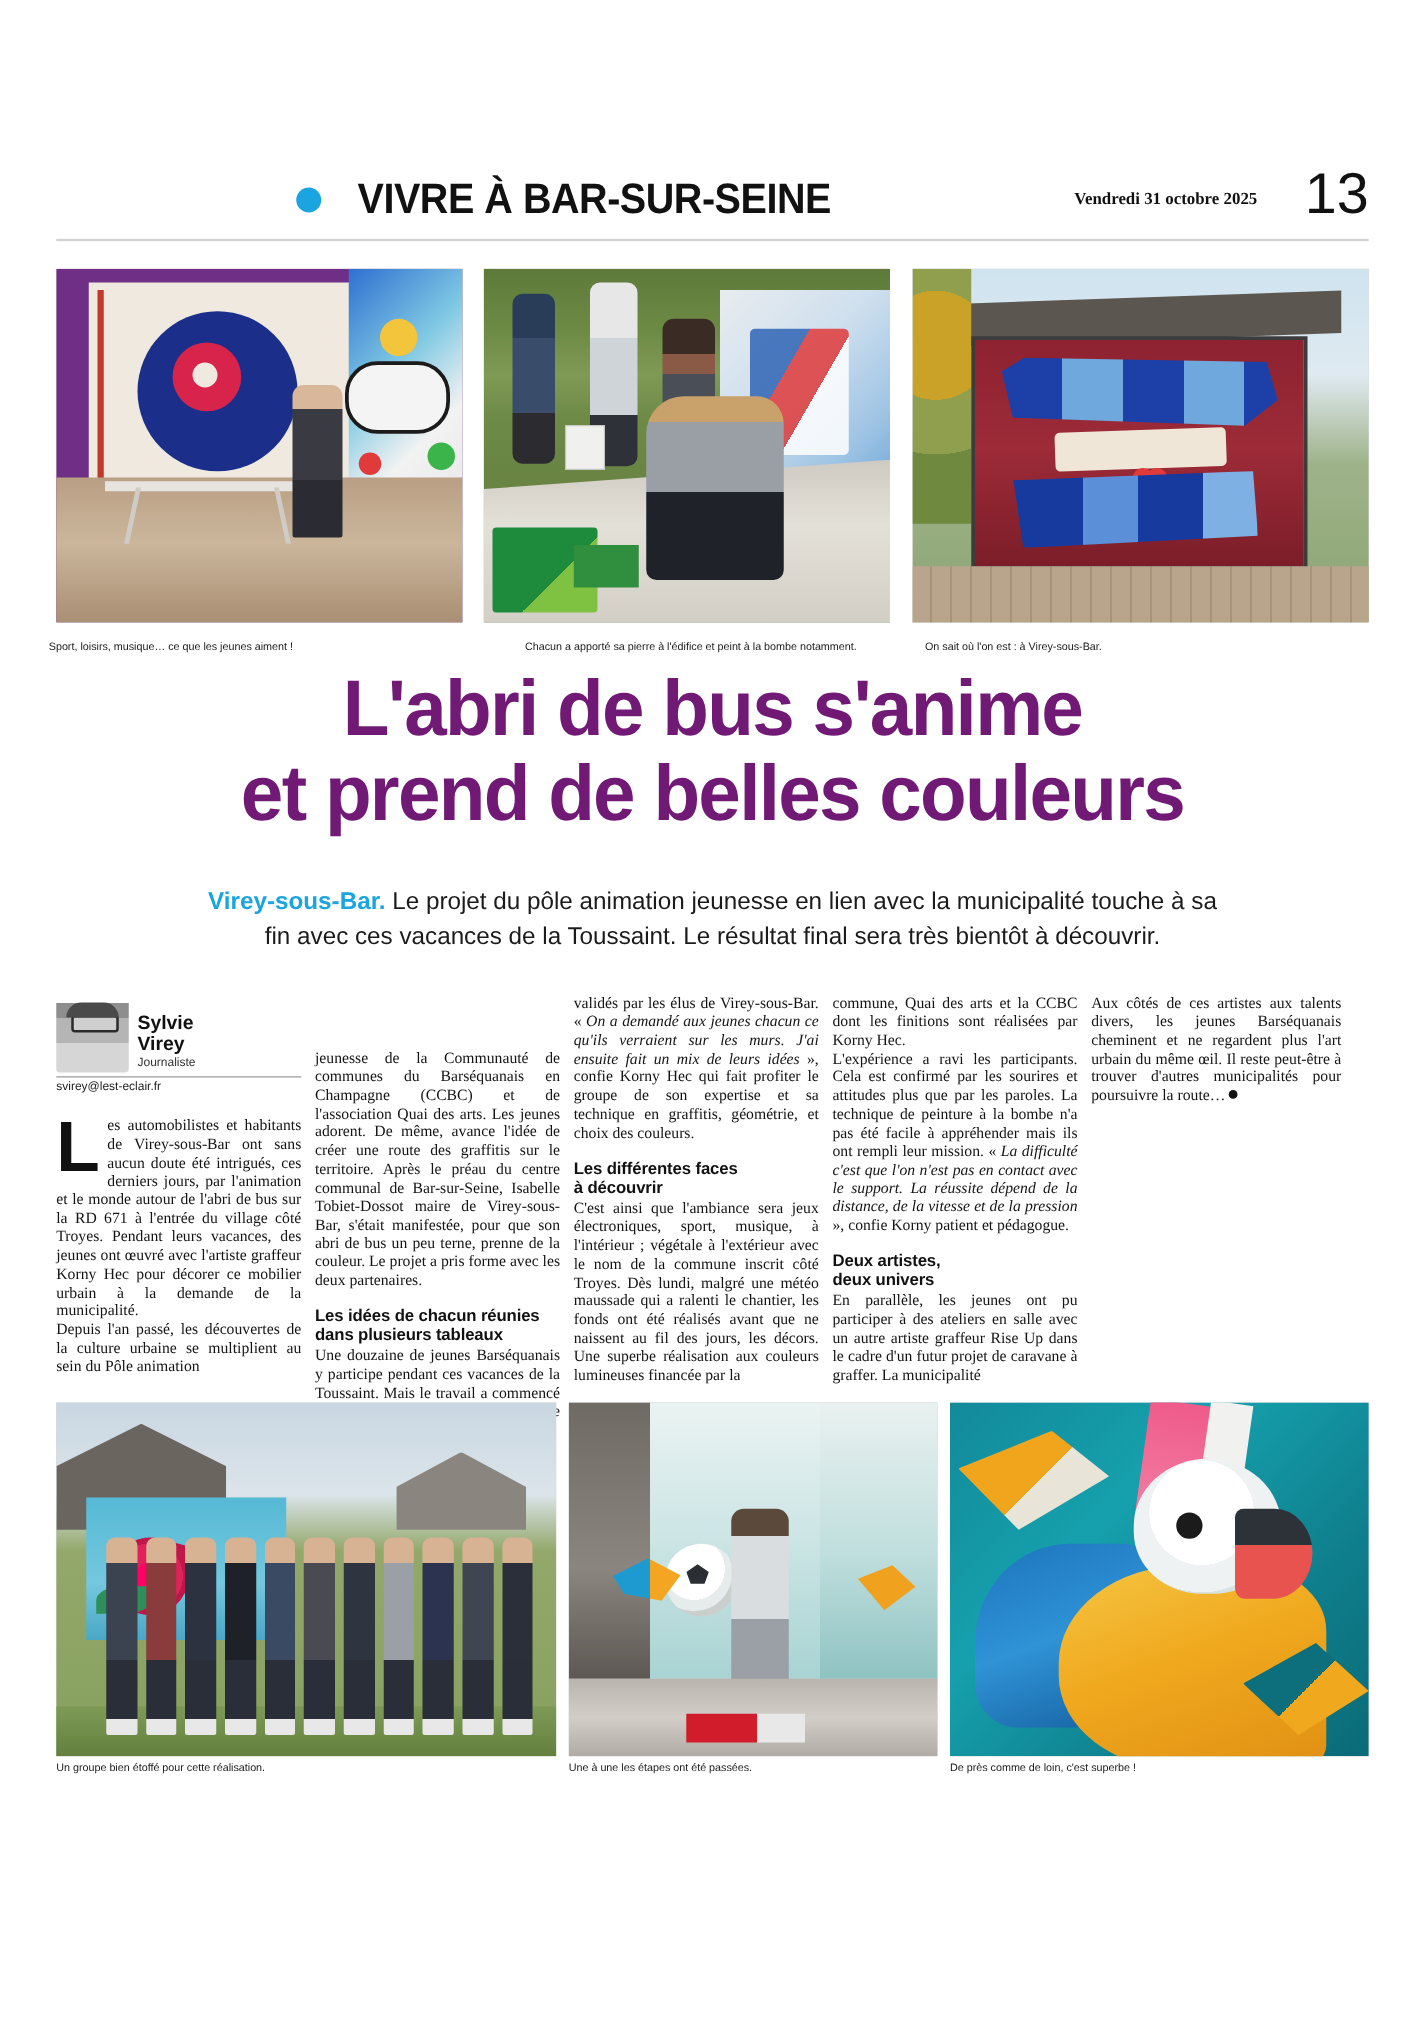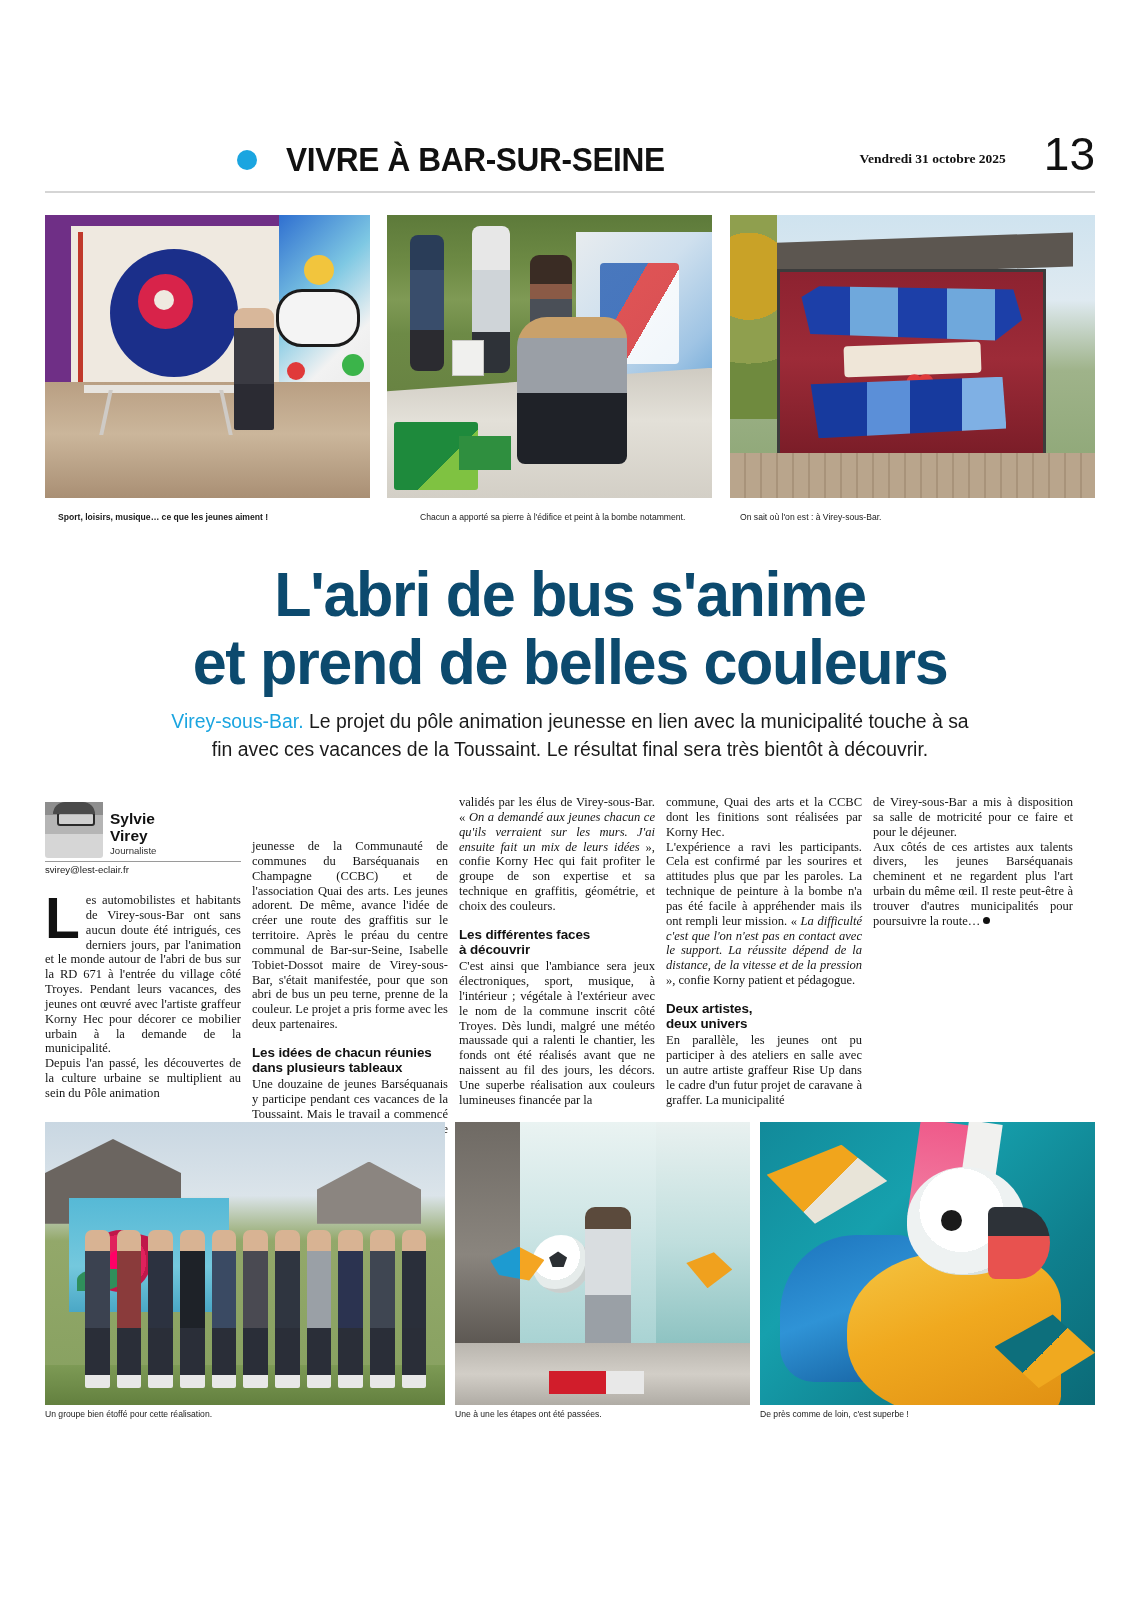--- a/index.html
+++ b/index.html
@@ -358,45 +358,45 @@
     background: linear-gradient(135deg,#f1a51c 0 52%, #e8e4d8 52% 100%);
     clip-path: polygon(0 38%, 62% 0, 100% 46%, 40% 100%); }
   .ph6 .leafb { position:absolute; right: 0; bottom: 6%; width: 30%; height: 26%;
     background: linear-gradient(135deg,#0d6f7c 0 50%, #f0a91f 50% 100%);
     clip-path: polygon(0 44%, 58% 0, 100% 52%, 44% 100%); }
 
   
   .headline {
     position: absolute;
     left: 95px;
-    top: 560px;
+    top: 533px;
     width: 950px;
     text-align: center;
     font-family: "Liberation Sans", sans-serif;
     font-weight: bold;
     font-size: 63px;
     line-height: 68px;
     letter-spacing: -1.4px;
-    color: #0c4a6e;
+    color: #701a75;
   }
   .headline span { display: block; transform: scaleX(0.97); }
 
   .standfirst {
     position: absolute;
     left: 160px;
     top: 708px;
     width: 820px;
     text-align: center;
     font-family: "Liberation Sans", sans-serif;
     font-size: 19.4px;
     line-height: 27.5px;
     color: #1b1b1b;
   }
   .standfirst .lede-place {
-    font-weight: normal;
+    font-weight: bold;
     color: #1ba5e0;
   }
 
   
   .byline {
     position: absolute;
     left: 45px;
     top: 796px;
     width: 196px;
   }
@@ -506,21 +506,21 @@
     <div class="dotY"></div>
       <div class="dotG"></div>
       <div class="dotR"></div>
     <div class="pad"></div>
     <div class="floor"></div>
     <div class="table"></div>
       <div class="tleg1"></div>
       <div class="tleg2"></div>
     <div class="boy"></div>
   </div>
-  <div class="caption" style="left:58px; top:512px; width:330px;font-weight:bold;">Sport, loisirs, musique… ce que les jeunes aiment !</div>
+  <div class="caption" style="left:39px; top:512px; width:330px;">Sport, loisirs, musique… ce que les jeunes aiment !</div>
 
   <div class="photo ph2">
     <div class="grass"></div>
     <div class="wall"></div>
     <div class="ground"></div>
     <div class="pA"></div>
       <div class="pB"></div>
       <div class="pC"></div>
     <div class="bin"></div>
     <div class="kneel"></div>
@@ -586,21 +586,20 @@
 
   <div class="col c4">
     <p>commune, Quai des arts et la CCBC dont les finitions sont réalisées par Korny Hec.</p>
     <p><span>L'expérience a ravi les participants. Cela est confirmé par les sourires et attitudes plus que par les paroles. La technique de peinture à la bombe n'a pas été facile à appréhender mais ils ont rempli leur mission. « </span><em>La difficulté c'est que l'on n'est pas en contact avec le support. La réussite dépend de la distance, de la vitesse et de la pression</em><span> », confie Korny patient et pédagogue.</span></p>
     <div class="subhead" style="white-space:pre-line;">Deux artistes,
 deux univers</div>
     <p>En parallèle, les jeunes ont pu participer à des ateliers en salle avec un autre artiste graffeur Rise Up dans le cadre d'un futur projet de caravane à graffer. La municipalité</p>
   </div>
 
   <div class="col c5">
-    <p>de Virey-sous-Bar a mis à disposition sa salle de motricité pour ce faire et pour le déjeuner.</p>
     <p><span>Aux côtés de ces artistes aux talents divers, les jeunes Barséquanais cheminent et ne regardent plus l'art urbain du même œil. Il reste peut-être à trouver d'autres municipalités pour poursuivre la route…</span><span class="endmark"></span></p>
   </div>
 
   <div class="photo ph4">
     <div class="sky4"></div>
     <div class="house"></div>
     <div class="house2"></div>
     <div class="muralwall"></div>
     <div class="flower"></div>
     <div class="leaf"></div>

